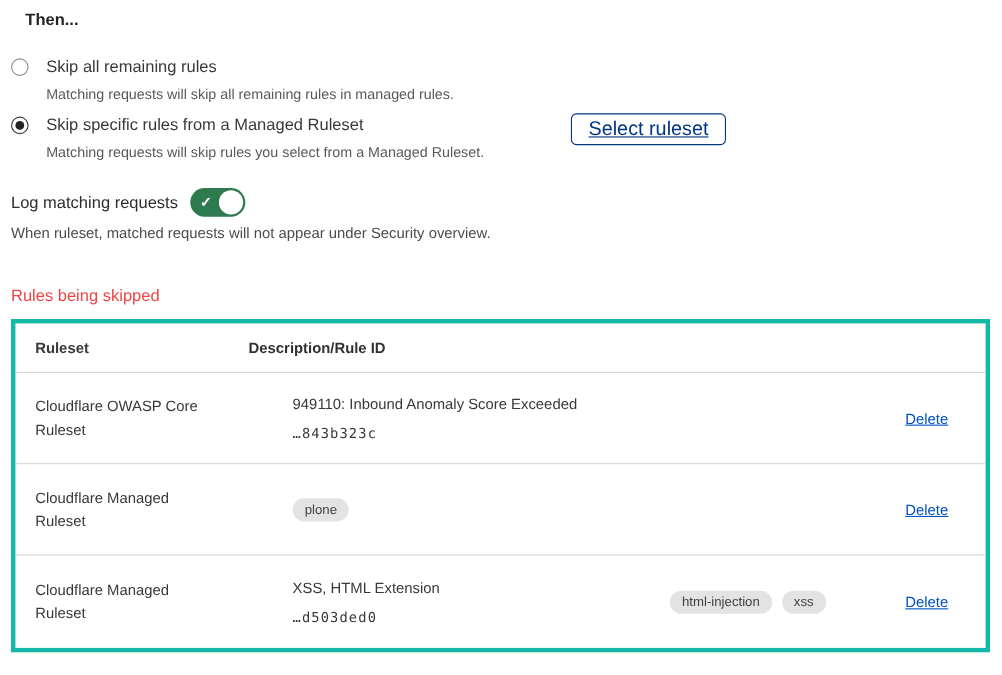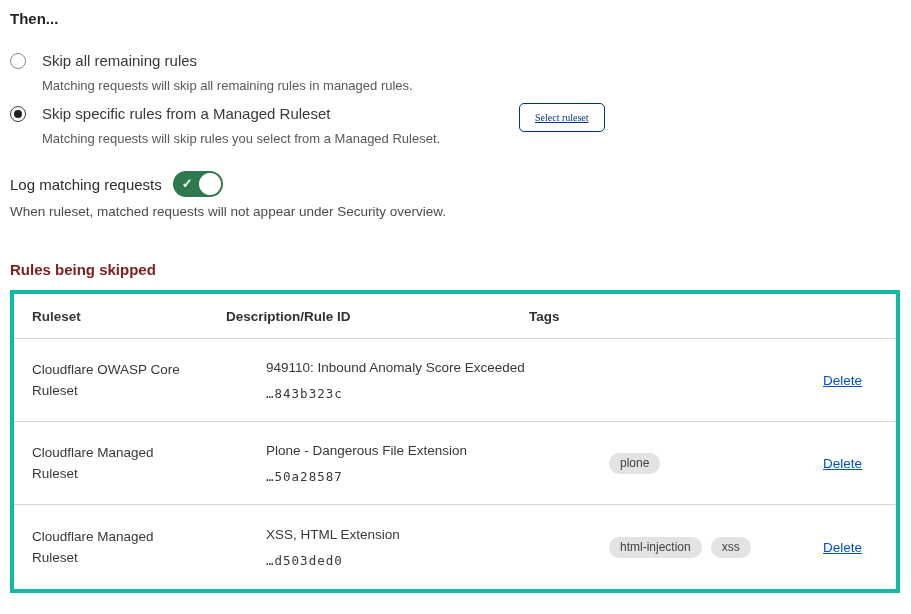--- a/index.html
+++ b/index.html
@@ -5,21 +5,21 @@
   * { box-sizing: border-box; }
   html, body { margin: 0; padding: 0; background: #fff; }
   body {
     font-family: "Liberation Sans", sans-serif;
     color: #36393a;
     -webkit-font-smoothing: antialiased;
   }
   .page { position: relative; width: 911px; height: 614px; background: #fff; overflow: hidden; }
 
   .then-heading {
-    position: absolute; left: 10px; top: 10px;
+    position: absolute; left: 23px; top: 10px;
     font-size: 15px; font-weight: 700; color: #232425; margin: 0;
   }
 
   .option { position: absolute; left: 10px; display: flex; gap: 16px; }
   .option-1 { top: 51px; }
   .option-2 { top: 104px; }
   .radio {
     width: 16px; height: 16px; border-radius: 50%;
     border: 1px solid #8c8c8c; background: #fff; flex: none; margin-top: 2px;
     display: flex; align-items: center; justify-content: center; cursor: pointer;
@@ -28,22 +28,22 @@
   .radio.selected::after {
     content: ""; width: 8px; height: 8px; border-radius: 50%; background: #1f2122;
   }
   .option-label { font-size: 15px; color: #36393a; line-height: 20px; cursor: pointer; }
   .option-desc { font-size: 13px; color: #595959; margin-top: 7px; }
 
   .select-ruleset-btn {
     position: absolute; left: 519px; top: 103px; height: 29px;
     padding: 0 15px; background: #fff;
     border: 1px solid #003681; border-radius: 5px;
-    font-family: Liberation Serif, serif;
-    font-size: 10px; color: #003681; text-decoration: underline;
+    font-family: Liberation Sans, sans-serif;
+    font-size: 18px; color: #003681; text-decoration: underline;
     cursor: pointer;
   }
 
   .log-row { position: absolute; left: 10px; top: 171px; display: flex; align-items: center; gap: 11px; }
   .log-label { font-size: 15px; color: #2b2d2e; }
   .toggle {
     position: relative; width: 50px; height: 26px; border-radius: 13px;
     background: #2c7a4e; cursor: pointer; flex: none;
   }
   .toggle .check-glyph {
@@ -51,21 +51,21 @@
     color: #fff; font-size: 13px; font-weight: 700; line-height: 1;
   }
   .toggle .knob {
     position: absolute; right: 2px; top: 2px; width: 22px; height: 22px;
     border-radius: 50%; background: #fff;
   }
   .log-desc { position: absolute; left: 10px; top: 204px; font-size: 13.5px; color: #4a4c4d; }
 
   .table-heading {
     position: absolute; left: 10px; top: 261px;
-    font-size: 15px; font-weight: 700; color: #7f1d1d; margin: 0;
+    font-size: 15px; font-weight: 400; color: #ef4444; margin: 0;
   }
 
   .rules-table {
     position: absolute; left: 10px; top: 290px; width: 890px;
     border: 4px solid #14b8a6; background: #fff;
   }
   .thead {
     display: flex; align-items: center; height: 45px;
     border-bottom: 1px solid #d5d6d6;
     font-size: 13.5px; font-weight: 700; color: #313131;
@@ -125,42 +125,37 @@
   </div>
   <div class="log-desc">When ruleset, matched requests will not appear under Security overview.</div>
 
   <h3 class="table-heading">Rules being skipped</h3>
 
   <div class="rules-table">
 
     <div class="thead">
       <div class="col-ruleset">Ruleset</div>
       <div class="col-desc">Description/Rule ID</div>
-      <div class="col-tags">Tags</div>
       <div class="col-action"></div>
     </div>
 
     <div class="trow">
       <div class="col-ruleset">Cloudflare OWASP Core Ruleset</div>
       <div class="col-desc">
         <div class="desc-line">949110: Inbound Anomaly Score Exceeded</div>
         <div class="rule-id">…843b323c</div>
       </div>
       <div class="col-tags"></div>
       <div class="col-action">
         <a class="delete-link">Delete</a>
       </div>
     </div>
 
     <div class="trow">
       <div class="col-ruleset">Cloudflare Managed Ruleset</div>
-      <div class="col-desc">
-        <div class="desc-line">Plone - Dangerous File Extension</div>
-        <div class="rule-id">…50a28587</div>
-      </div>
       <div class="col-tags">
         <span class="tag-pill">plone</span>
       </div>
       <div class="col-action">
         <a class="delete-link">Delete</a>
       </div>
     </div>
 
     <div class="trow">
       <div class="col-ruleset">Cloudflare Managed Ruleset</div>

